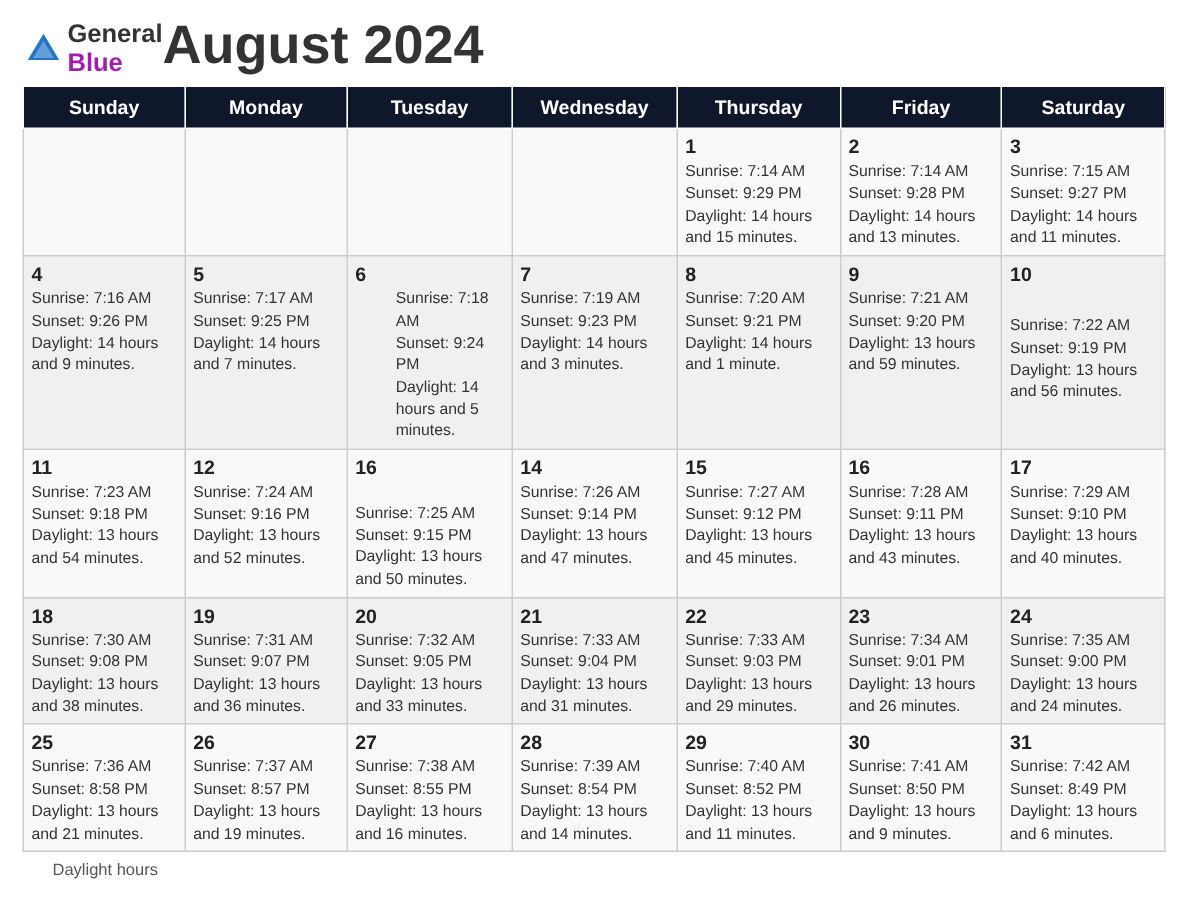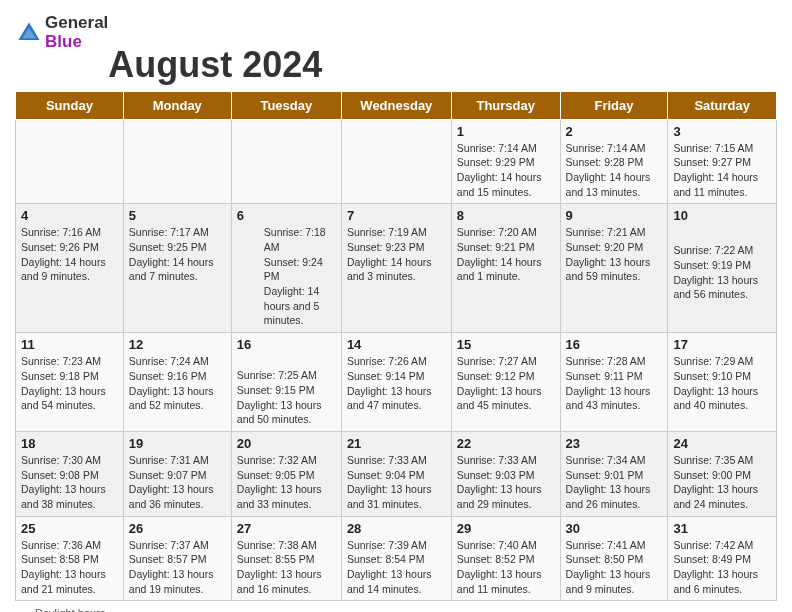--- a/index.html
+++ b/index.html
@@ -42,33 +42,32 @@
       margin-right: 2px;
     }
     .title-area {
       text-align: right;
     }
     .cal-title {
       font-size: 36px;
       font-weight: bold;
       color: #333;
       line-height: 1.1;
-      margin-top: 35px;
     }
     .cal-subtitle {
       font-size: 15px;
       color: #555;
     }
     table {
       width: 100%;
       border-collapse: collapse;
       font-size: 11px;
     }
     .day-header {
-      background: #a16207;
+      background: #0f172a;
       color: #fff;
       text-align: center;
       padding: 6px 2px;
       font-size: 13px;
       font-weight: bold;
       border: 1px solid #fff;
     }
     td {
       border: 1px solid #ccc;
       vertical-align: top;

